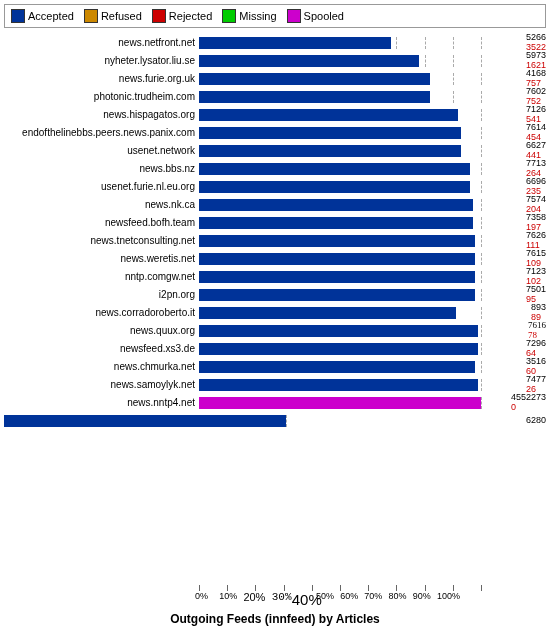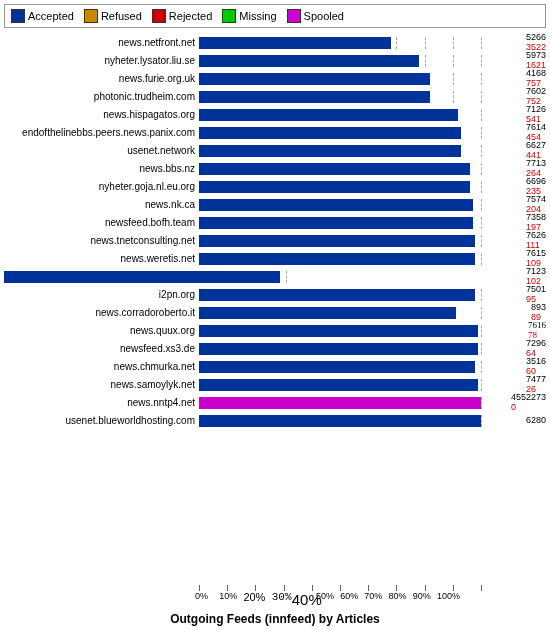--- a/index.html
+++ b/index.html
@@ -343,21 +343,21 @@
               <div class="bar-segment-accepted" style="width: 270.72px; height: 12px;"></div>
             </div>
           </div>
           <div class="values-col" style="padding-left: 3px;">
             <span class="v1">7713</span>
             <span class="v2">264</span>
           </div>
         </div>
       </div>
       <div class="bar-row">
-        <div class="row-label">nyheter.goja.nl.eu.org</div>
+        <div class="row-label">usenet.furie.nl.eu.org</div>
         <div class="bar-and-values" style="position: relative;">
           <div class="bars-wrapper" style="width: 282px; position: relative; height: 12px;">
             <div class="dashed-grid" style="left: 28.2px; height: 12px;"></div>
             <div class="dashed-grid" style="left: 56.4px; height: 12px;"></div>
             <div class="dashed-grid" style="left: 84.6px; height: 12px;"></div>
             <div class="dashed-grid" style="left: 112.8px; height: 12px;"></div>
             <div class="dashed-grid" style="left: 141px; height: 12px;"></div>
             <div class="dashed-grid" style="left: 169.2px; height: 12px;"></div>
             <div class="dashed-grid" style="left: 197.4px; height: 12px;"></div>
             <div class="dashed-grid" style="left: 225.6px; height: 12px;"></div>
@@ -463,20 +463,21 @@
               <div class="bar-segment-accepted" style="width: 276.36px; height: 12px;"></div>
             </div>
           </div>
           <div class="values-col" style="padding-left: 3px;">
             <span class="v1">7615</span>
             <span class="v2">109</span>
           </div>
         </div>
       </div>
       <div class="bar-row">
+        <div class="row-label">nntp.comgw.net</div>
         <div class="bar-and-values" style="position: relative;">
           <div class="bars-wrapper" style="width: 282px; position: relative; height: 12px;">
             <div class="dashed-grid" style="left: 28.2px; height: 12px;"></div>
             <div class="dashed-grid" style="left: 56.4px; height: 12px;"></div>
             <div class="dashed-grid" style="left: 84.6px; height: 12px;"></div>
             <div class="dashed-grid" style="left: 112.8px; height: 12px;"></div>
             <div class="dashed-grid" style="left: 141px; height: 12px;"></div>
             <div class="dashed-grid" style="left: 169.2px; height: 12px;"></div>
             <div class="dashed-grid" style="left: 197.4px; height: 12px;"></div>
             <div class="dashed-grid" style="left: 225.6px; height: 12px;"></div>
@@ -654,21 +655,20 @@
               <div class="bar-segment-spooled" style="width: 282px; height: 12px;"></div>
             </div>
           </div>
           <div class="values-col" style="padding-left: 3px;">
             <span class="v1">4552273</span>
             <span class="v2">0</span>
           </div>
         </div>
       </div>
       <div class="bar-row">
-        <div class="row-label">usenet.blueworldhosting.com</div>
         <div class="bar-and-values" style="position: relative;">
           <div class="bars-wrapper" style="width: 282px; position: relative; height: 12px;">
             <div class="dashed-grid" style="left: 28.2px; height: 12px;"></div>
             <div class="dashed-grid" style="left: 56.4px; height: 12px;"></div>
             <div class="dashed-grid" style="left: 84.6px; height: 12px;"></div>
             <div class="dashed-grid" style="left: 112.8px; height: 12px;"></div>
             <div class="dashed-grid" style="left: 141px; height: 12px;"></div>
             <div class="dashed-grid" style="left: 169.2px; height: 12px;"></div>
             <div class="dashed-grid" style="left: 197.4px; height: 12px;"></div>
             <div class="dashed-grid" style="left: 225.6px; height: 12px;"></div>

